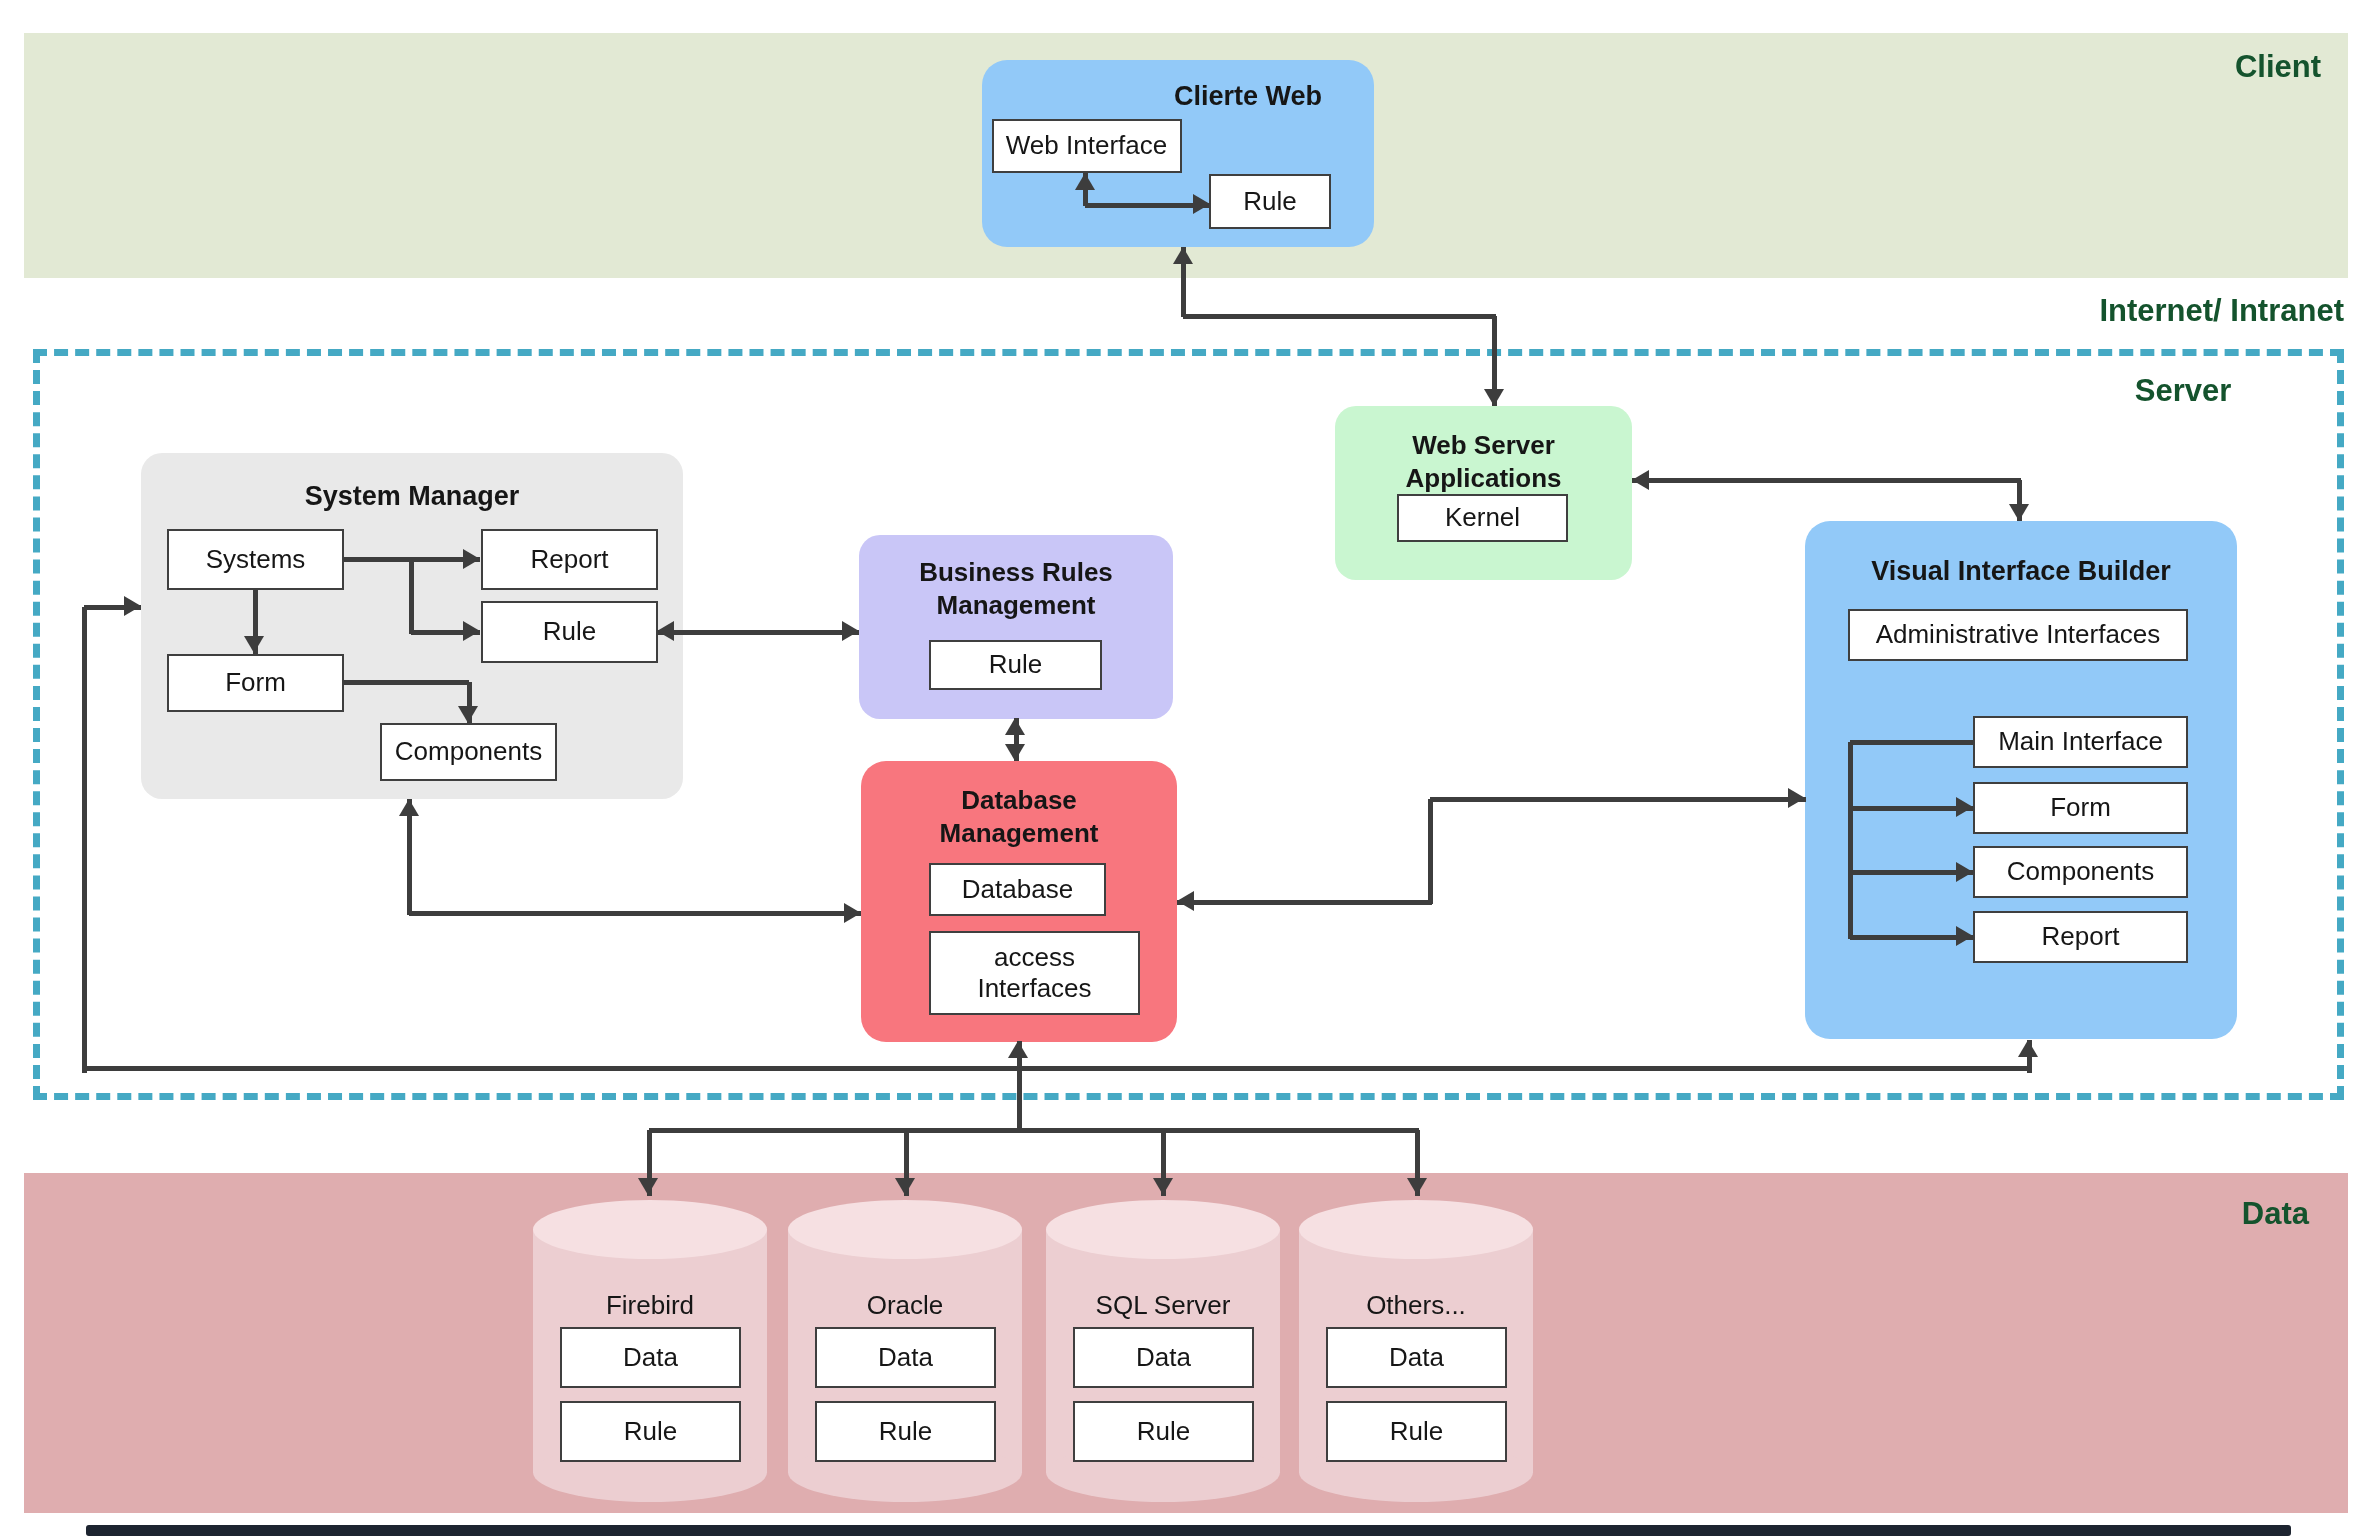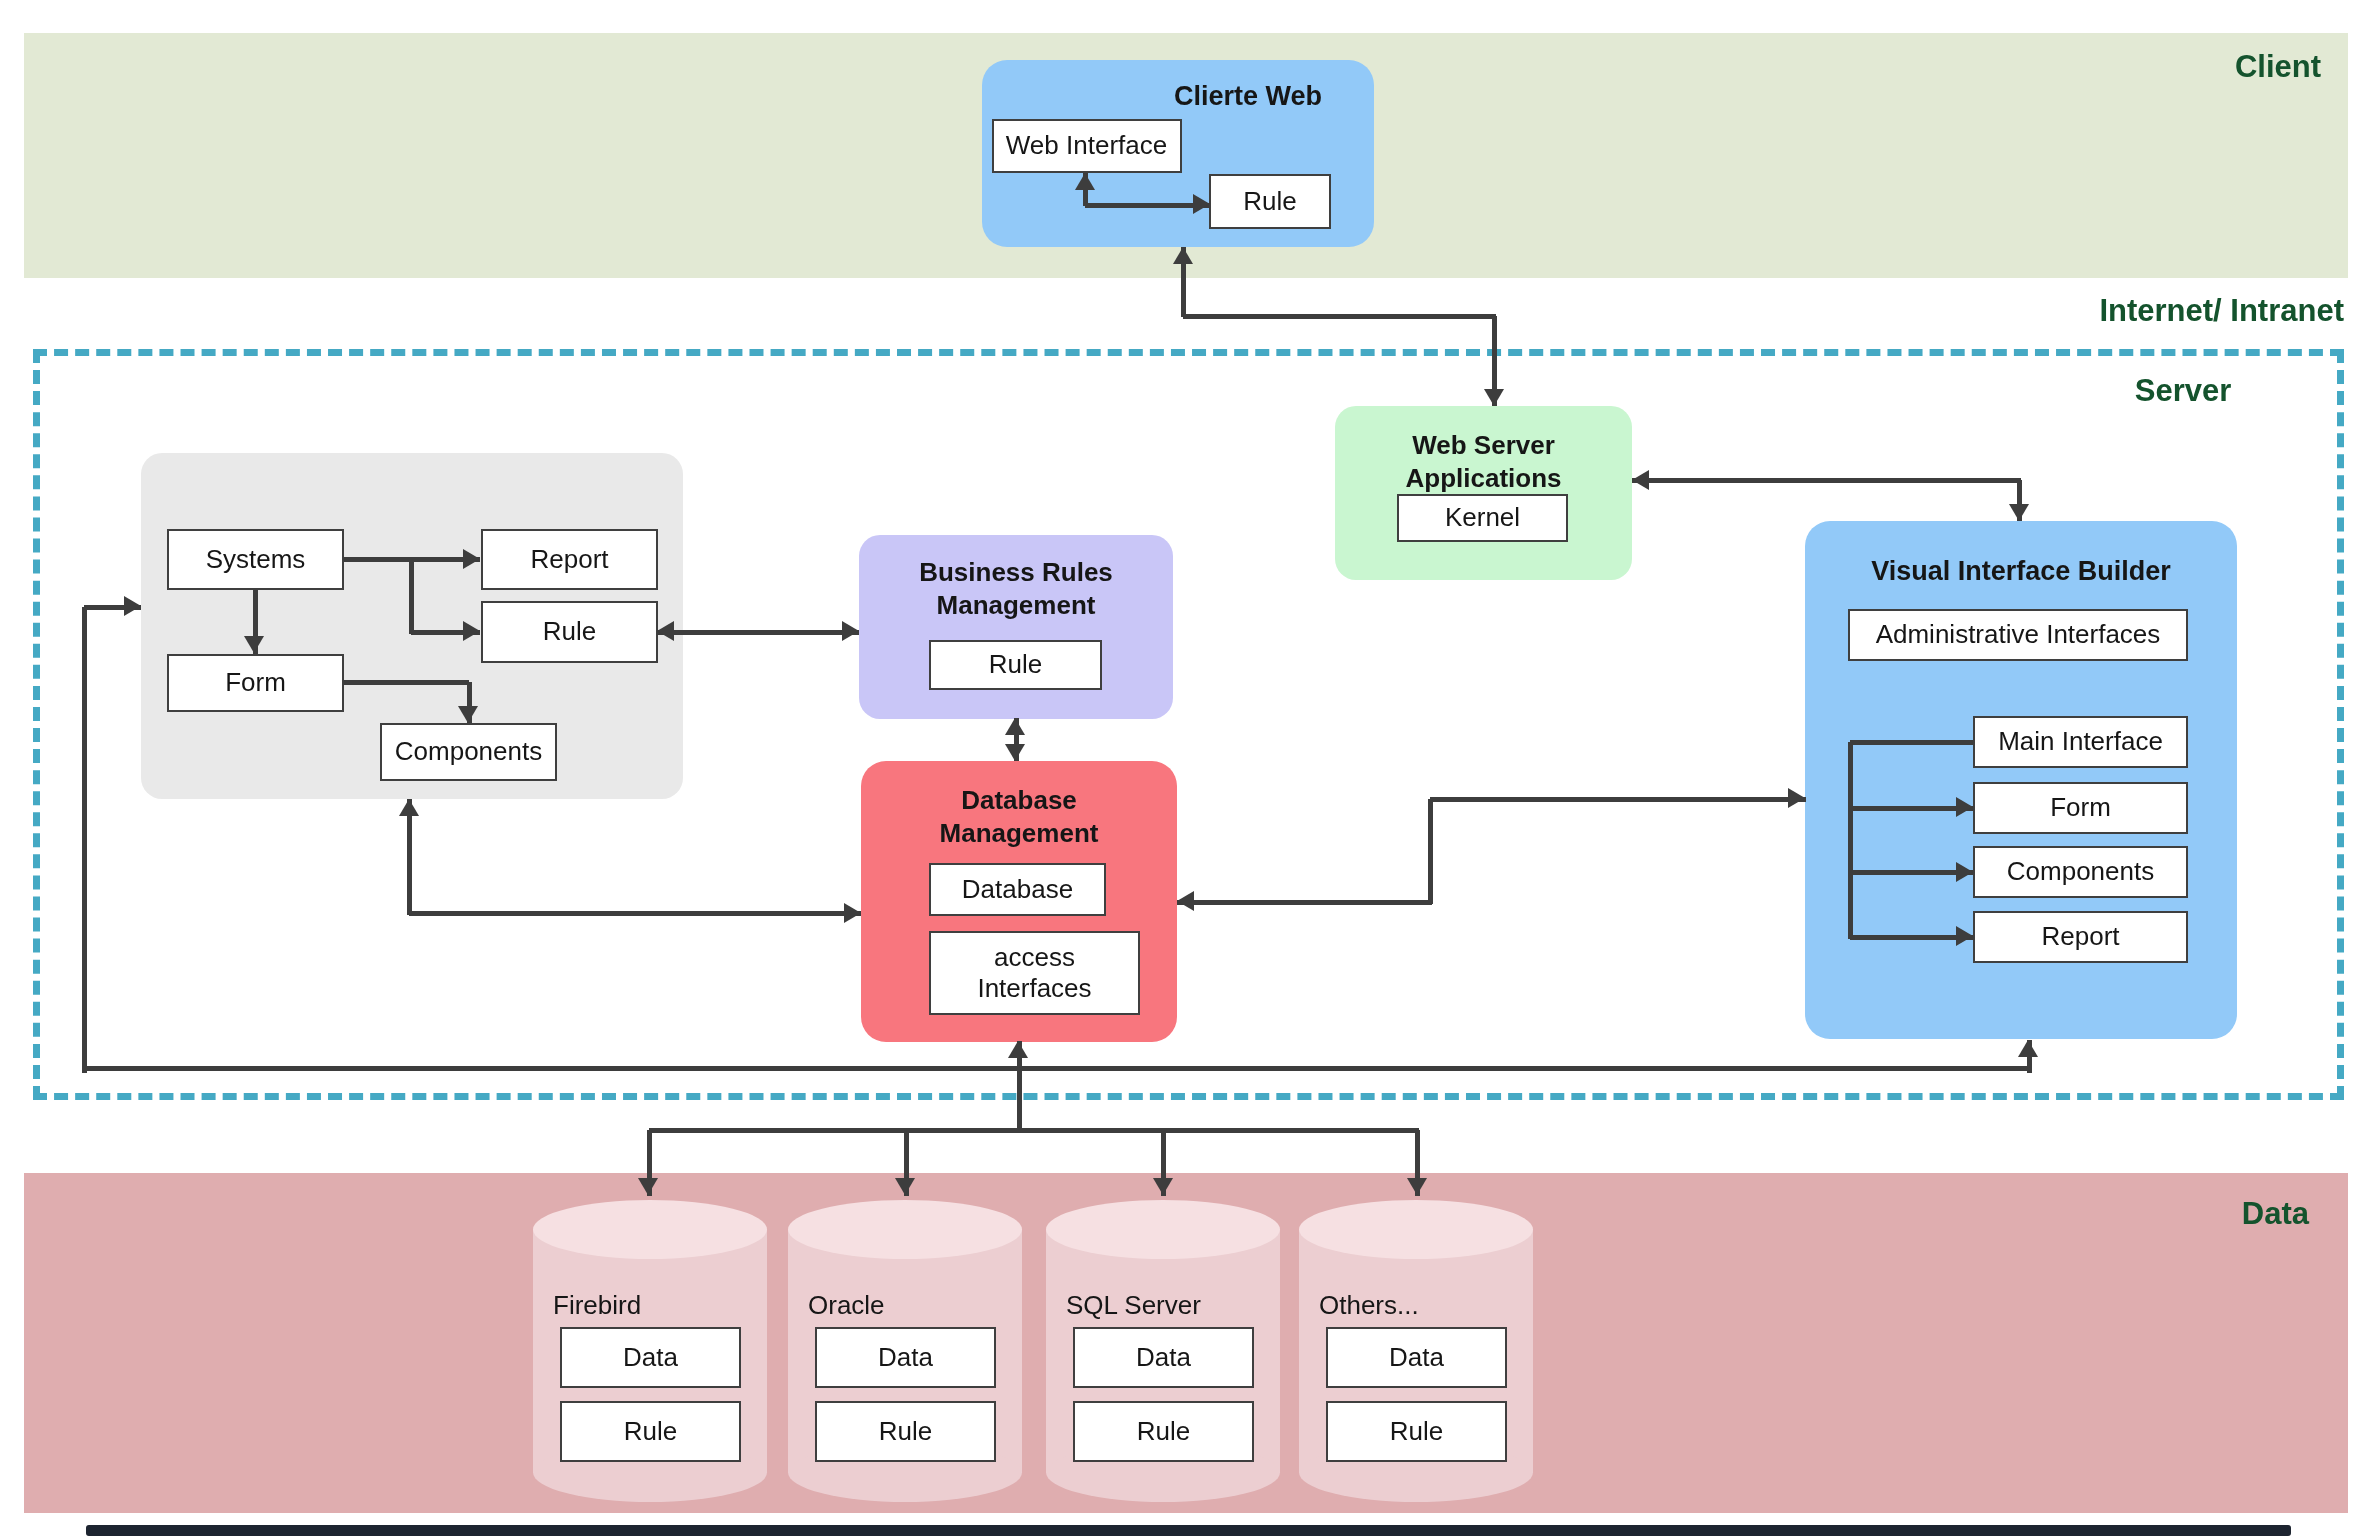--- a/index.html
+++ b/index.html
@@ -10,21 +10,21 @@
   .group{position:absolute;}
   .gtitle{position:absolute;left:0;right:0;text-align:center;font-size:27px;font-weight:700;white-space:pre-line;line-height:1.25;}
   .gtitle-right{position:absolute;font-size:27px;font-weight:700;}
   .wbox{position:absolute;background:#ffffff;border:2.9px solid #3f3f3f;display:flex;align-items:center;justify-content:center;text-align:center;font-size:26px;white-space:pre-line;line-height:1.2;box-sizing:border-box;}
   .seg{position:absolute;background:#3d3d3d;}
   .ah{position:absolute;width:0;height:0;}
   .cyl{position:absolute;width:234px;height:302px;}
   .cyl-mid{position:absolute;left:0;top:29.5px;width:100%;height:243px;background:#ecced1;}
   .cyl-top{position:absolute;left:0;top:0;width:100%;height:59px;border-radius:50%;background:#f6e0e2;}
   .cyl-bot{position:absolute;left:0;top:243px;width:100%;height:59px;border-radius:50%;background:#ecced1;}
-  .cyl-name{position:absolute;left:0;top:90px;width:100%;font-size:26px;margin-left:20px;}
+  .cyl-name{position:absolute;left:0;top:90px;width:100%;text-align:center;font-size:26px;}
   .server-border{position:absolute;border:7.6px dashed #45a9c4;box-sizing:border-box;}
 </style>
 </head>
 <body>
 
 <div class="band" style="left:24px;top:33px;width:2324px;height:245px;background:#e2e9d4;"></div>
 <div class="band-label" style="left:2150px;top:49px;width:171px;text-align:right;">Client</div>
 
 <div class="band-label" style="left:1964px;top:293px;width:380px;text-align:right;">Internet/ Intranet</div>
 
@@ -42,20 +42,21 @@
   <div class="wbox" style="left:227px;top:114px;width:122px;height:55px;">Rule</div>
 </div>
 
 <div class="group" style="left:1335px;top:406px;width:297px;height:174px;background:#c9f6d0;border-radius:21px;">
   <div class="gtitle" style="top:23px;font-size:26px;">Web Server
 Applications</div>
   <div class="wbox" style="left:62px;top:88px;width:171px;height:48px;">Kernel</div>
 </div>
 
 <div class="group" style="left:141px;top:453px;width:542px;height:346px;background:#e9e9e9;border-radius:21px;">
+  <div class="gtitle" style="top:27px;">System Manager</div>
   <div class="wbox" style="left:26px;top:76px;width:177px;height:61px;">Systems</div>
   <div class="wbox" style="left:340px;top:76px;width:177px;height:61px;">Report</div>
   <div class="wbox" style="left:340px;top:148px;width:177px;height:62px;">Rule</div>
   <div class="wbox" style="left:26px;top:201px;width:177px;height:58px;">Form</div>
   <div class="wbox" style="left:239px;top:270px;width:177px;height:58px;">Components</div>
 </div>
 
 <div class="group" style="left:859px;top:535px;width:314px;height:184px;background:#c9c6f7;border-radius:21px;">
   <div class="gtitle" style="top:21px;font-size:26px;">Business Rules
 Management</div>

